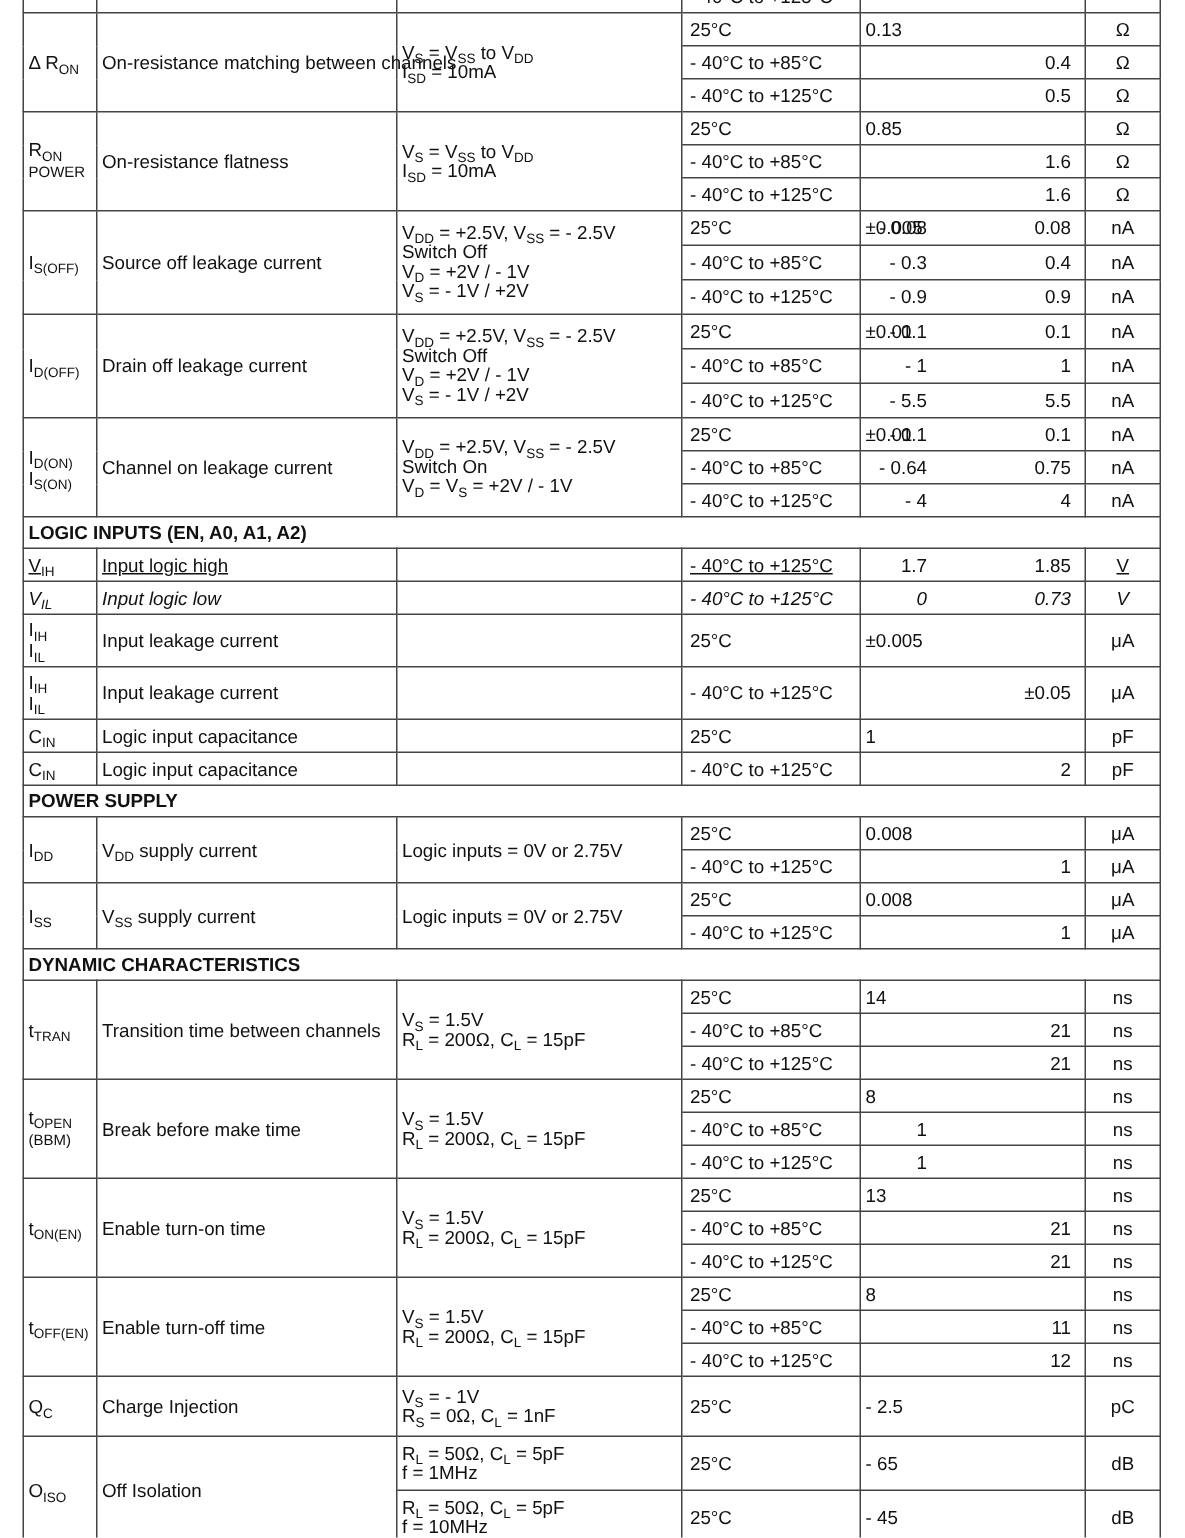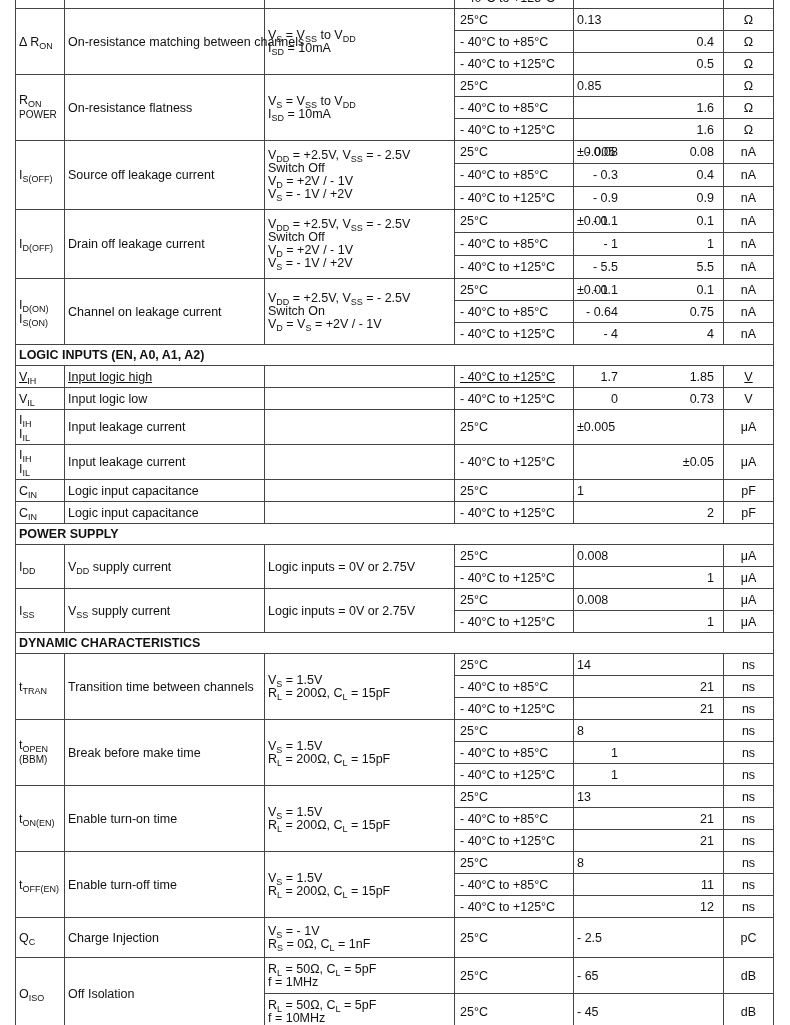--- a/index.html
+++ b/index.html
@@ -237,21 +237,21 @@
         <td></td>
         <td class="temp">- 40°C to +125°C</td>
         <td style="height: 21px;">
           <div class="vals">
             <span class="vmin">1.7</span>
             <span class="vmax">1.85</span>
           </div>
         </td>
         <td class="unit">V</td>
       </tr>
-      <tr class="r" style="height: 22px;">
+      <tr class="r" style="height: 22px; font-style: italic;">
         <td class="sym">V<sub>IL</sub></td>
         <td>Input logic low</td>
         <td></td>
         <td class="temp">- 40°C to +125°C</td>
         <td style="height: 21px;">
           <div class="vals">
             <span class="vmin">0</span>
             <span class="vmax">0.73</span>
           </div>
         </td>

